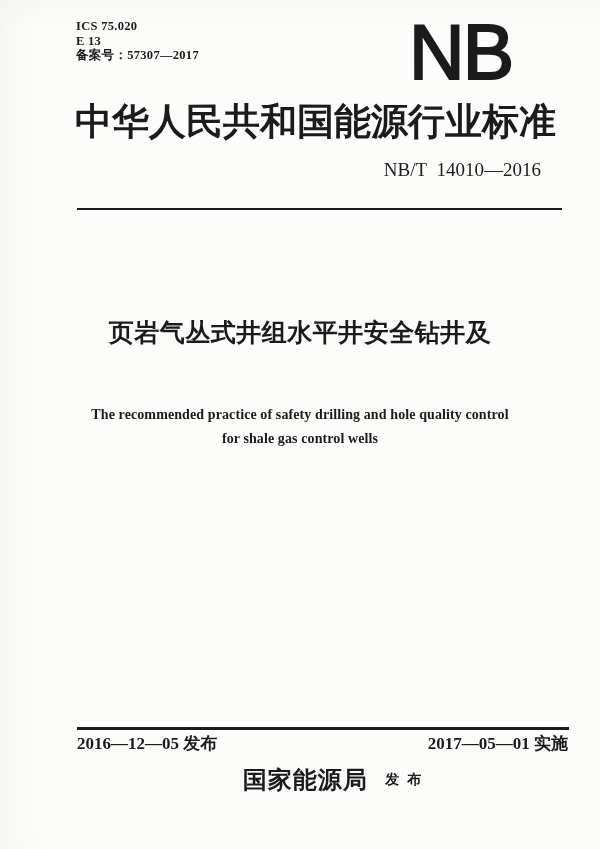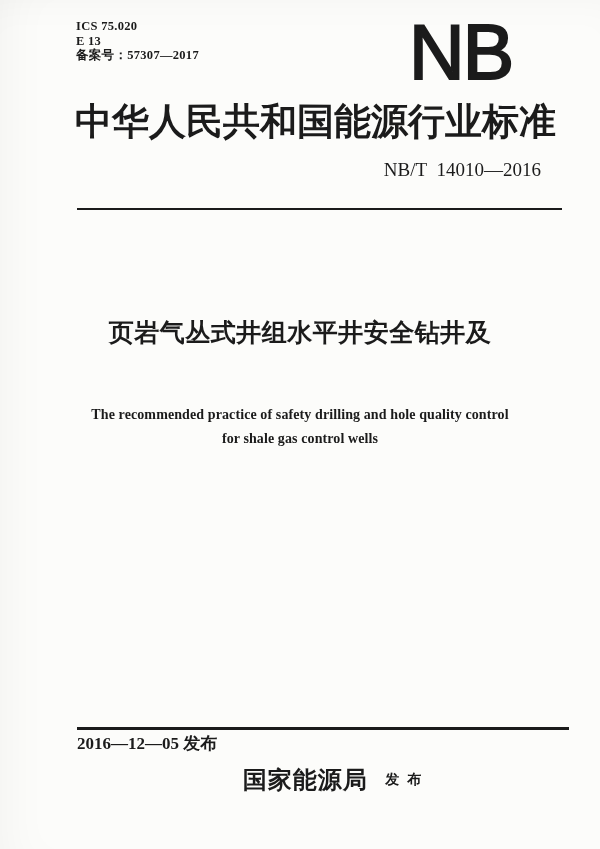--- a/index.html
+++ b/index.html
@@ -144,20 +144,21 @@
     <div>页岩气丛式井组水平井安全钻井及</div>
   </div>
 
   <div class="title-en">
     <div>The recommended practice of safety drilling and hole quality control</div>
     <div>for shale gas control wells</div>
   </div>
 
   <div class="dates">
     <span>2016—12—05 发布</span>
+    <span>2017—05—01 实施</span>
   </div>
 
   <div class="rule rule-bottom"></div>
 
   <div class="publisher">
     <span class="publisher-name">国家能源局</span>
     <span class="publisher-label">发 布</span>
   </div>
 
 </div>

